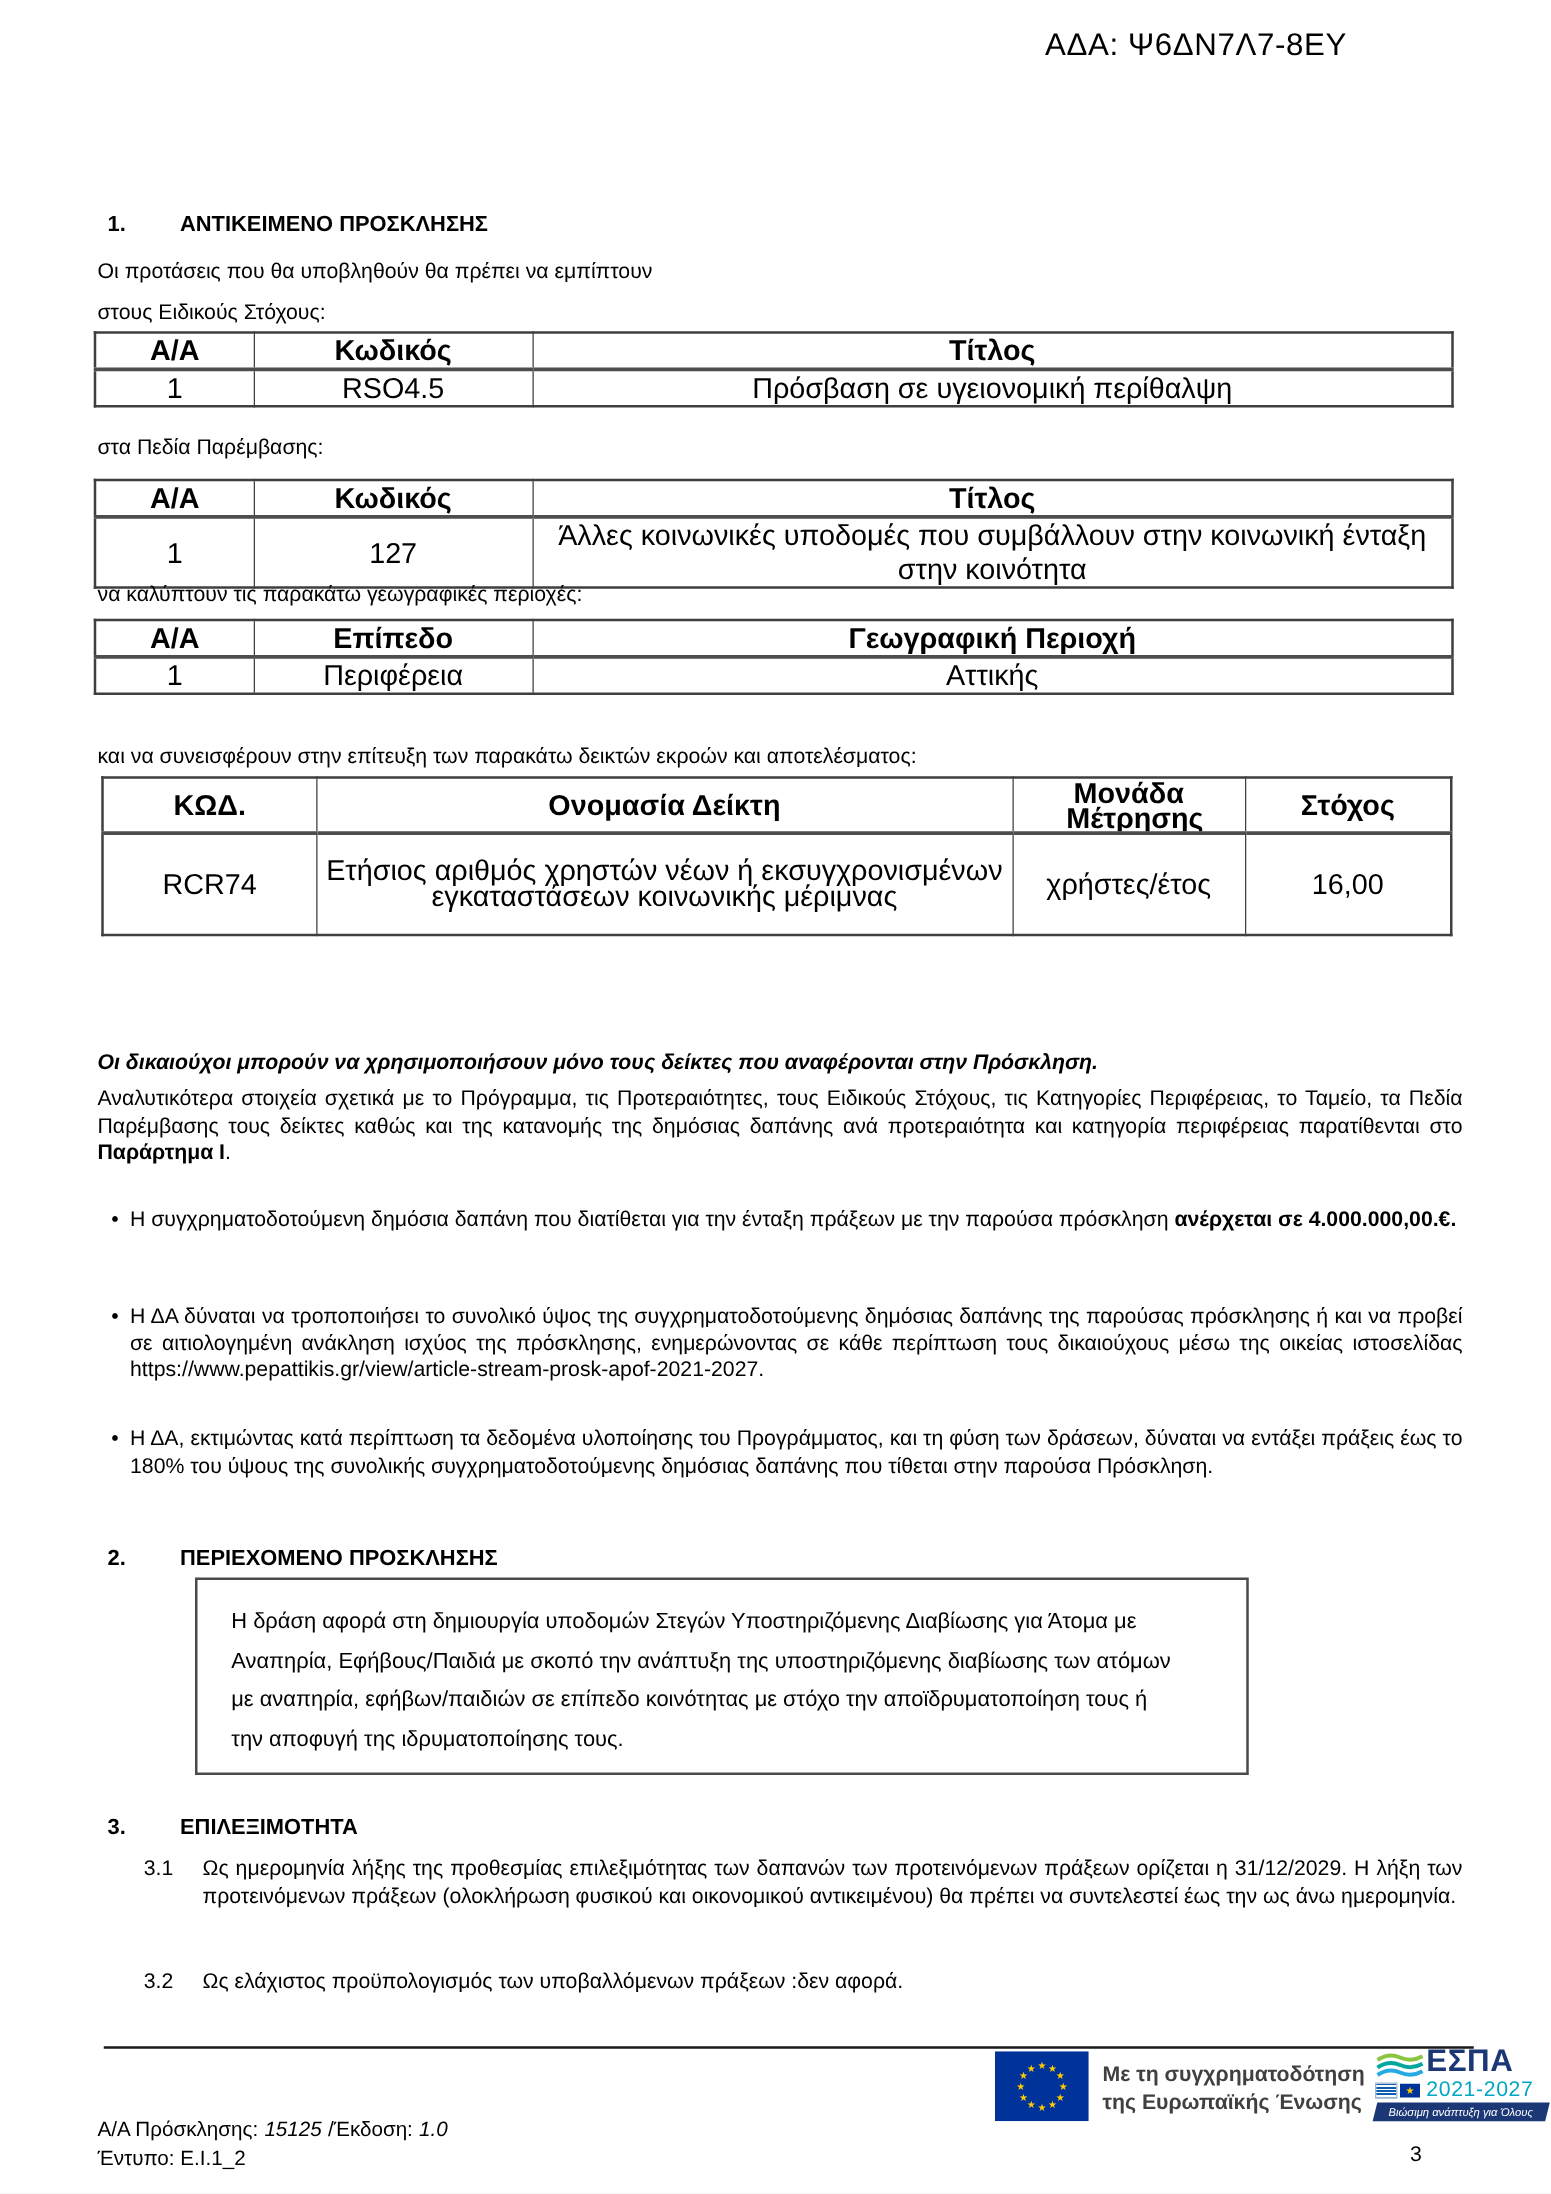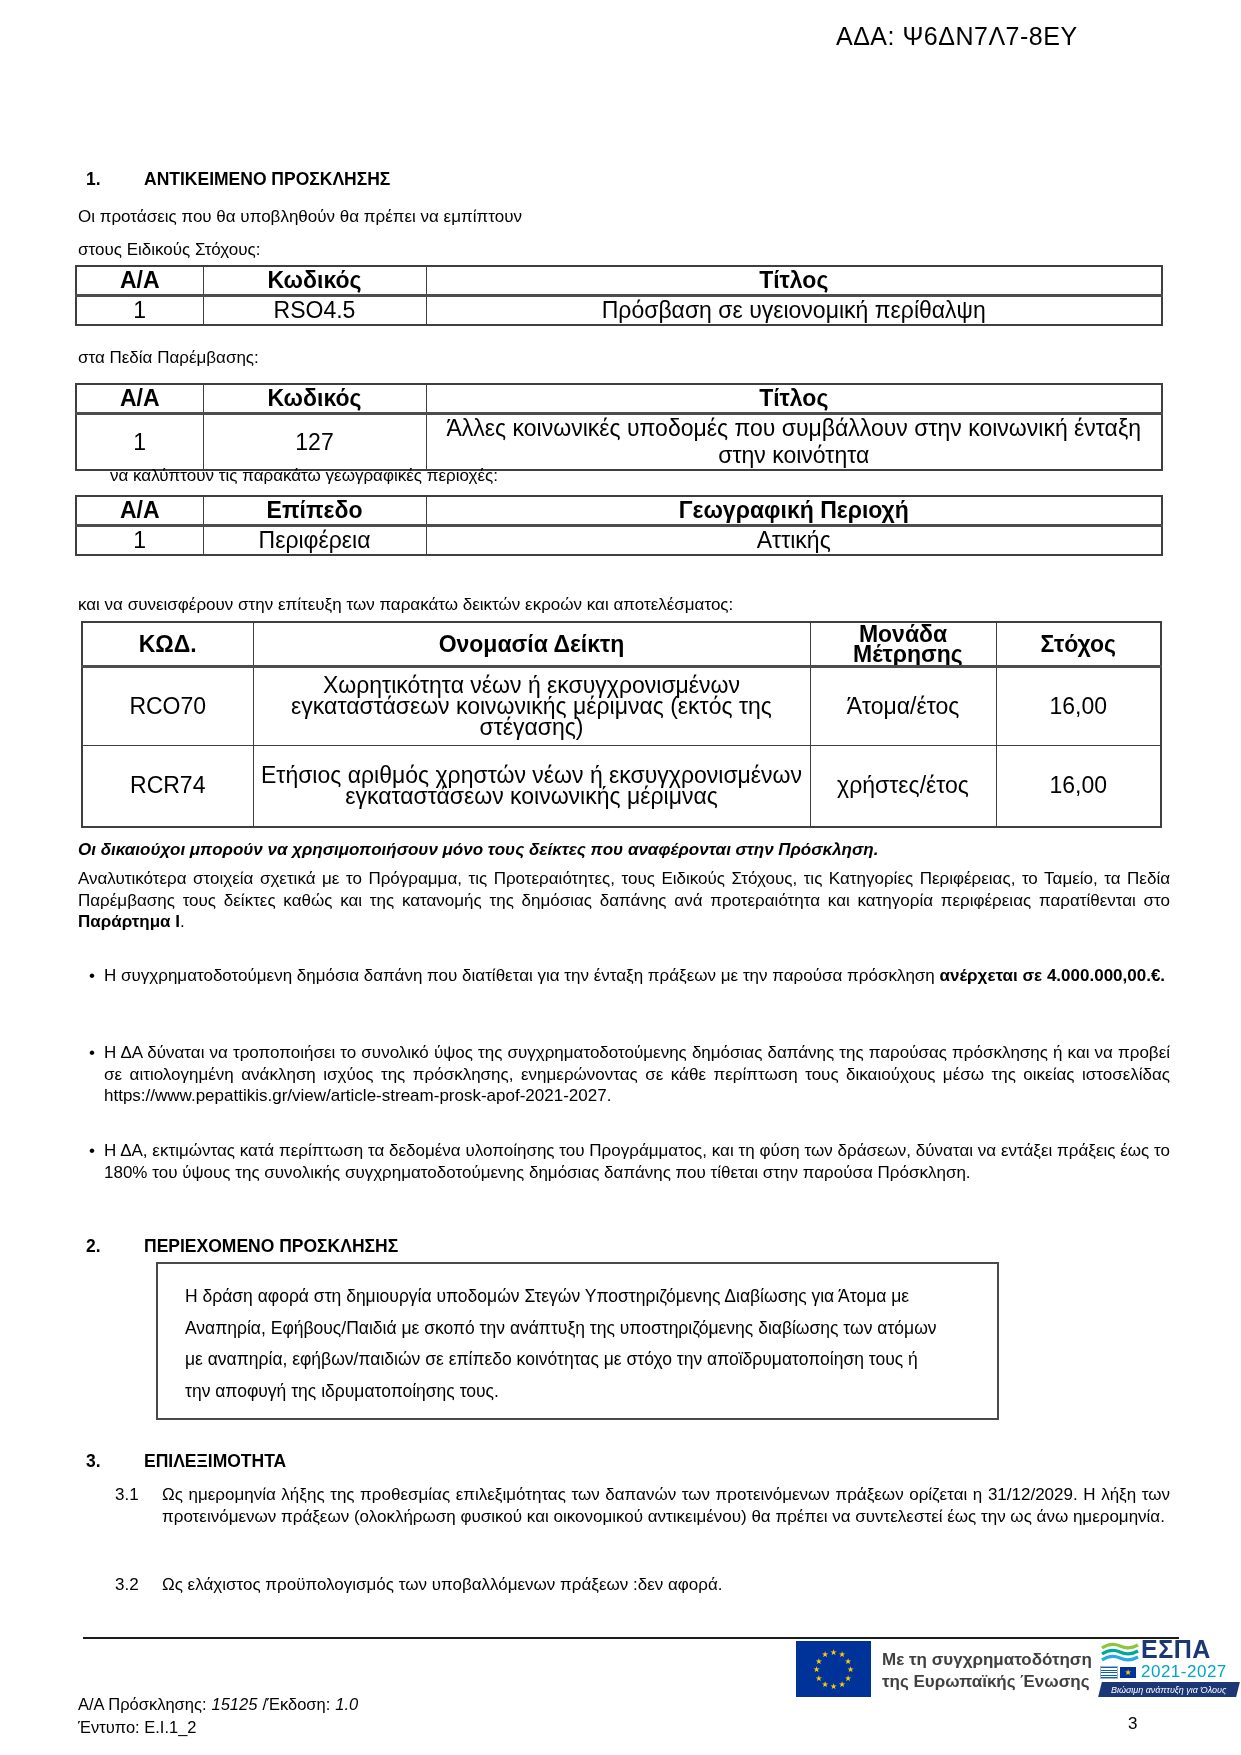--- a/index.html
+++ b/index.html
@@ -123,21 +123,21 @@
       <th>Τίτλος</th>
     </tr>
     <tr>
       <td>1</td>
       <td>127</td>
       <td>Άλλες κοινωνικές υποδομές που συμβάλλουν στην κοινωνική ένταξη στην κοινότητα</td>
     </tr>
   </tbody>
     </table>
 
-  <div class="abs body-text" style="left:78px; top:465px; width:1092px;margin-left:32px;">να καλύπτουν τις παρακάτω γεωγραφικές περιοχές:</div>
+  <div class="abs body-text" style="left:78px; top:465px; width:1092px;">να καλύπτουν τις παρακάτω γεωγραφικές περιοχές:</div>
   <table class="abs doc-table small-table" style="left:75px; top:495px; width:1088px;">
     <colgroup>
         <col style="width:127px">
         <col style="width:223px">
         <col>
       </colgroup>
     <tbody>
         <tr>
       <th>Α/Α</th>
       <th>Επίπεδο</th>
@@ -158,26 +158,20 @@
         <col style="width:557px">
         <col style="width:186px">
         <col>
       </colgroup>
     <tbody>
         <tr>
       <th>ΚΩΔ.</th>
       <th>Ονομασία Δείκτη</th>
       <th><span class="th-wrap">Μονάδα Μέτρησης</span></th>
       <th>Στόχος</th>
-    </tr>
-    <tr style="height:79px;">
-      <td>RCO70</td>
-      <td style="line-height:21px;">Χωρητικότητα νέων ή εκσυγχρονισμένων εγκαταστάσεων κοινωνικής μέριμνας (εκτός της στέγασης)</td>
-      <td>Άτομα/έτος</td>
-      <td>16,00</td>
     </tr>
     <tr style="height:81px;">
       <td>RCR74</td>
       <td style="line-height:21px;">Ετήσιος αριθμός χρηστών νέων ή εκσυγχρονισμένων εγκαταστάσεων κοινωνικής μέριμνας</td>
       <td>χρήστες/έτος</td>
       <td>16,00</td>
     </tr>
   </tbody>
     </table>
 

